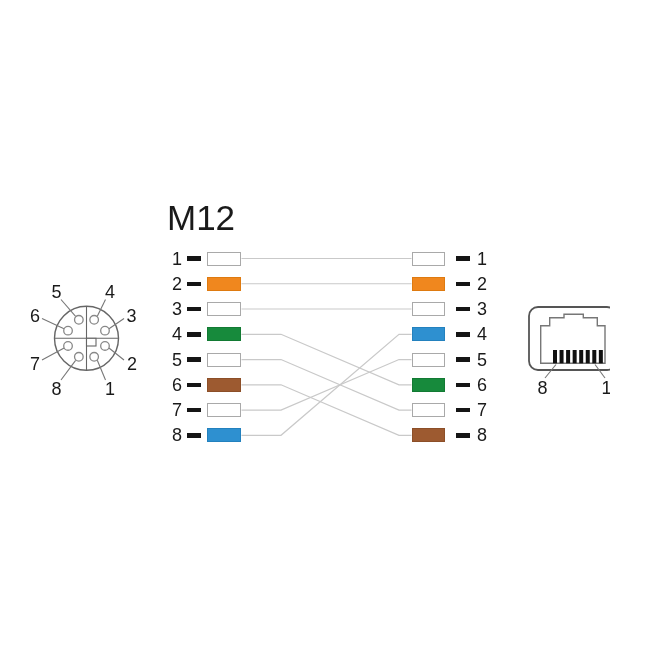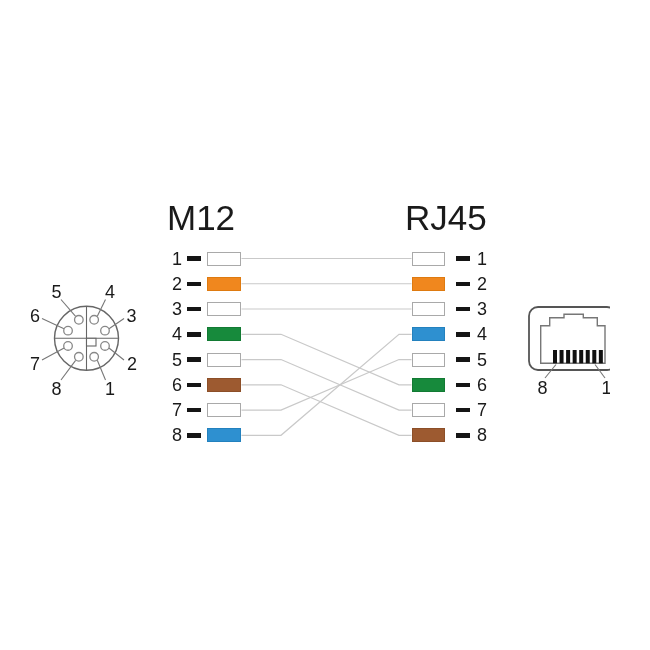--- a/index.html
+++ b/index.html
@@ -24,21 +24,20 @@
   #m12-face-svg{left:20px;top:270px;}
   #rj45-face-svg{left:515px;top:290px;}
   text{font-family:"Liberation Sans","DejaVu Sans",sans-serif;font-size:18px;fill:#1a1a1a;}
 </style>
 </head>
 <body>
 
 <div id="canvas">
 
   <div id="hdr-m12" class="hdr">M12</div>
-  <div id="hdr-rj45" class="hdr">RJ45</div>
 
   <svg id="wires-svg" width="650" height="650" viewBox="0 0 650 650">
       <path d="M 241.5 258.5 L 411.5 258.5" fill="none" stroke="#C9C9C9" stroke-width="1.2"></path>
       <path d="M 241.5 283.76 L 411.5 283.76" fill="none" stroke="#C9C9C9" stroke-width="1.2"></path>
       <path d="M 241.5 309.02 L 411.5 309.02" fill="none" stroke="#C9C9C9" stroke-width="1.2"></path>
       <path d="M 241.5 334.28 L 281 334.28 L 399 384.8 L 411.5 384.8" fill="none" stroke="#C9C9C9" stroke-width="1.2"></path>
       <path d="M 241.5 359.54 L 281 359.54 L 399 410.06 L 411.5 410.06" fill="none" stroke="#C9C9C9" stroke-width="1.2"></path>
       <path d="M 241.5 384.8 L 281 384.8 L 399 435.32000000000005 L 411.5 435.32000000000005" fill="none" stroke="#C9C9C9" stroke-width="1.2"></path>
       <path d="M 241.5 410.06 L 281 410.06 L 399 359.54 L 411.5 359.54" fill="none" stroke="#C9C9C9" stroke-width="1.2"></path>
       <path d="M 241.5 435.32000000000005 L 281 435.32000000000005 L 399 334.28 L 411.5 334.28" fill="none" stroke="#C9C9C9" stroke-width="1.2"></path>

